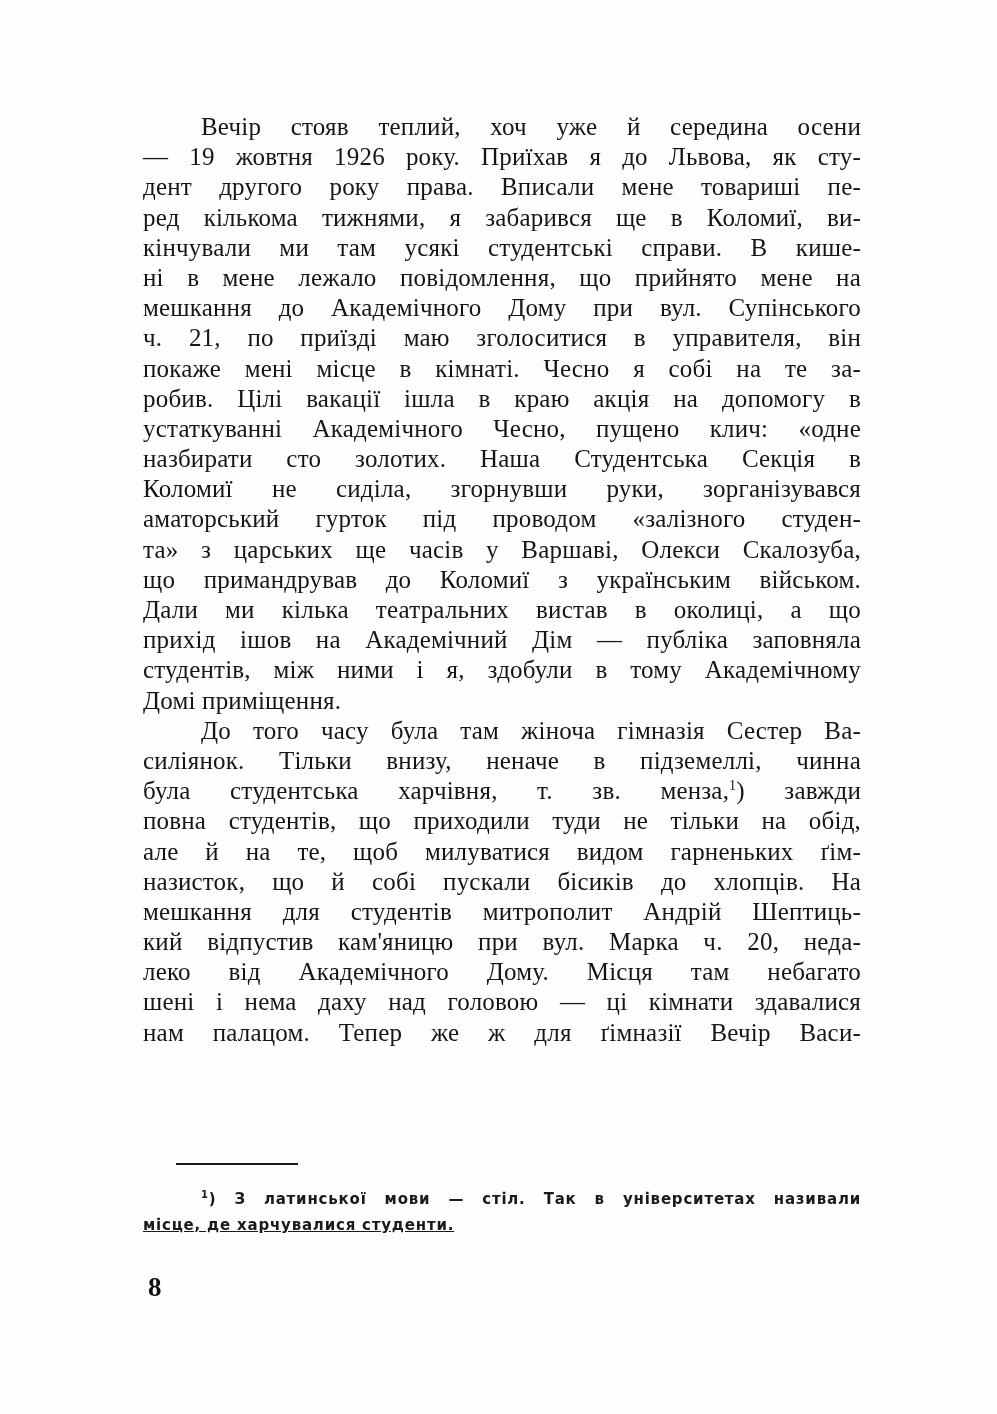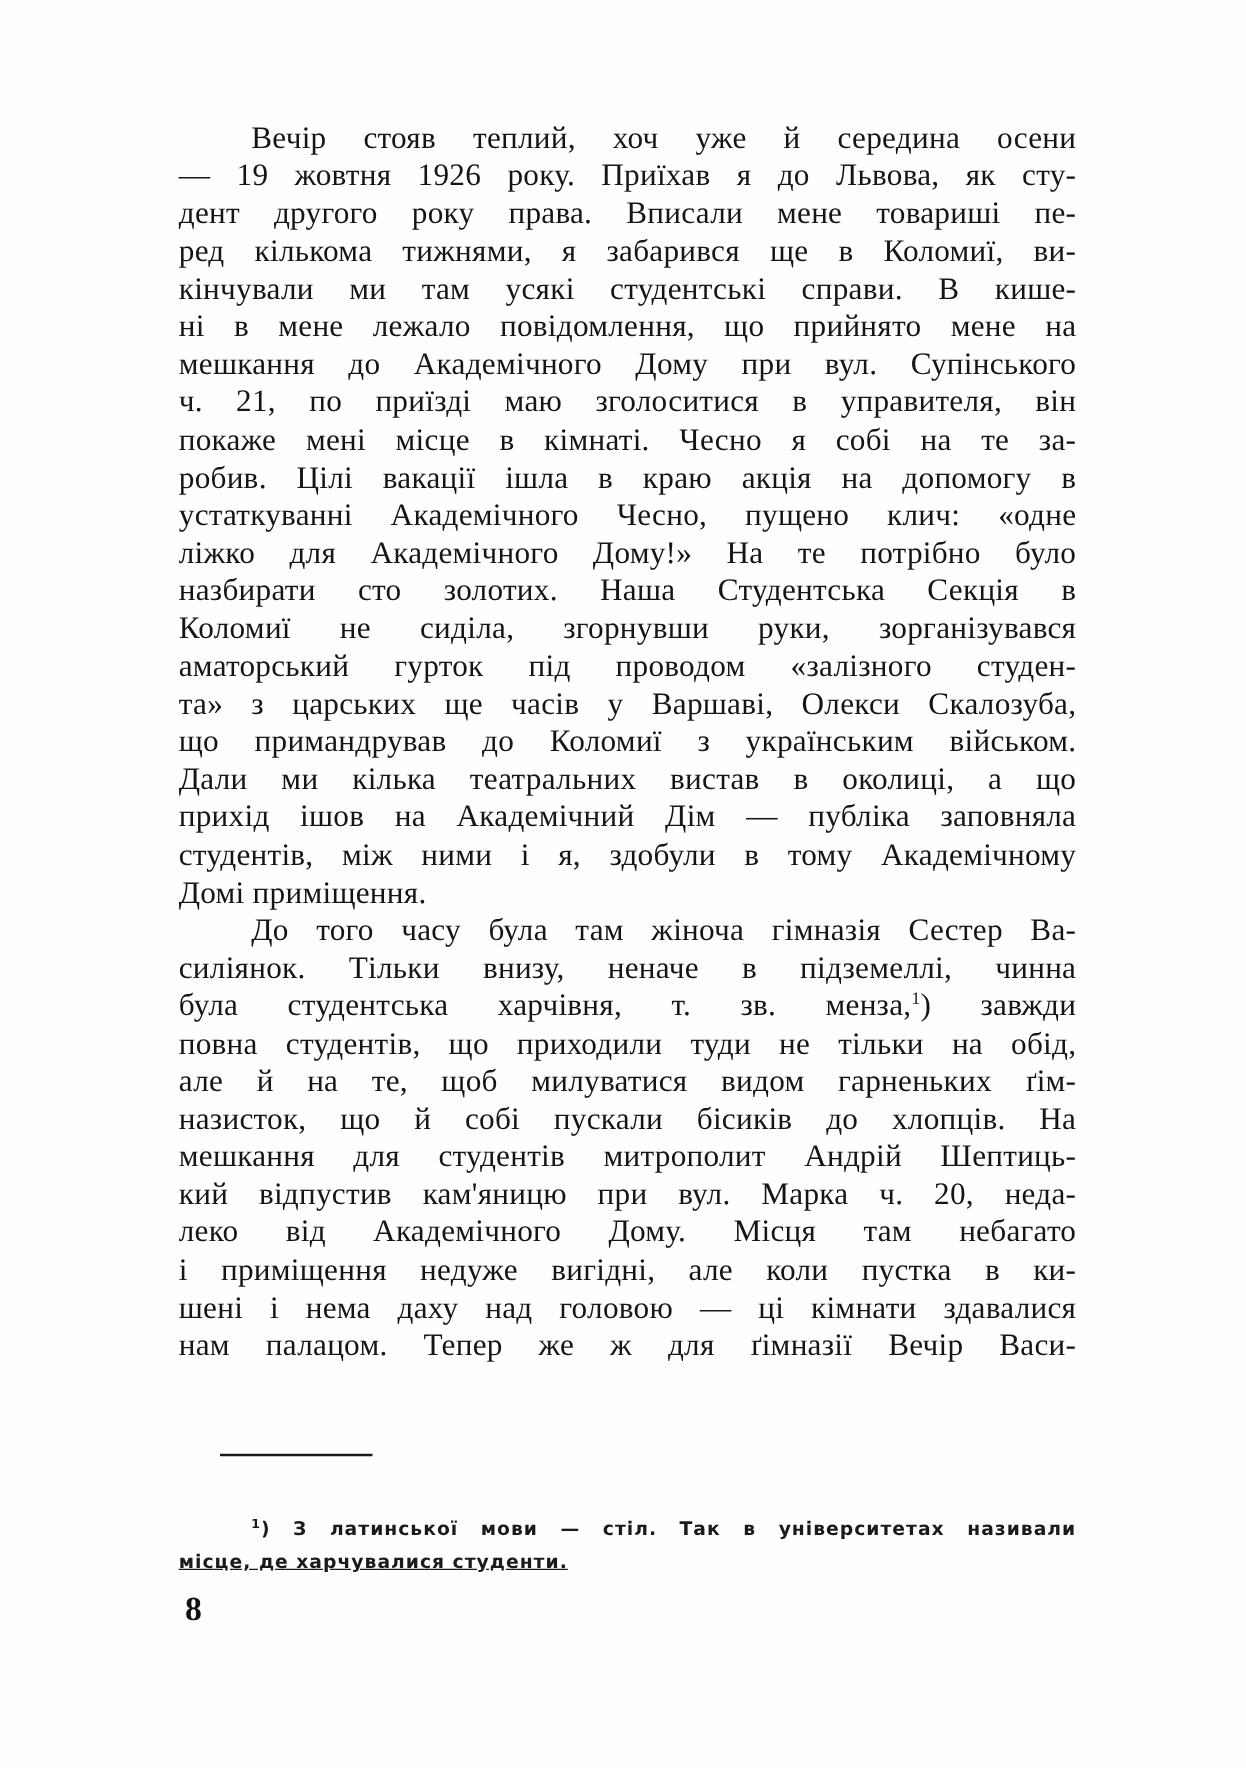--- a/index.html
+++ b/index.html
@@ -16,21 +16,21 @@
     }
     .page {
       position: absolute;
       left: 0; top: 0;
       width: 997px; height: 1414px;
       background: #fefefe;
     }
     .body-text {
       position: absolute;
       left: 143px;
-      top: 96px;
+      top: 112px;
       width: 718px;
       font-family: "Liberation Serif", serif;
       font-size: 25px;
       line-height: 30.2px;
       color: #151515;
       letter-spacing: 0.2px;
     }
     .line {
       display: block;
       white-space: nowrap;
@@ -61,21 +61,20 @@
       position: absolute;
       left: 143px;
       top: 1186px;
       width: 718px;
       font-family: "DejaVu Sans", sans-serif;
       font-weight: bold;
       font-size: 15px;
       line-height: 26px;
       color: #1a1a1a;
       letter-spacing: 0.8px;
-      margin-top: 24px;
     }
     .footnote .fline {
       display: block;
       white-space: nowrap;
       text-align: justify;
       text-align-last: justify;
     }
     .footnote .fline.indent { padding-left: 58px; }
     .footnote .fline.last { text-align-last: left; text-decoration: underline; }
     .footnote sup {
@@ -104,41 +103,39 @@
     <span class="line">— 19 жовтня 1926 року. Приїхав я до Львова, як сту-</span>
     <span class="line">дент другого року права. Вписали мене товариші пе-</span>
     <span class="line">ред кількома тижнями, я забарився ще в Коломиї, ви-</span>
     <span class="line">кінчували ми там усякі студентські справи. В кише-</span>
     <span class="line">ні в мене лежало повідомлення, що прийнято мене на</span>
     <span class="line">мешкання до Академічного Дому при вул. Супінського</span>
     <span class="line">ч. 21, по приїзді маю зголоситися в управителя, він</span>
     <span class="line">покаже мені місце в кімнаті. Чесно я собі на те за-</span>
     <span class="line">робив. Цілі вакації ішла в краю акція на допомогу в</span>
     <span class="line">устаткуванні Академічного Чесно, пущено клич: «одне</span>
-    <span class="line">ліжко для Академічного Дому!» На те потрібно було</span>
     <span class="line">назбирати сто золотих. Наша Студентська Секція в</span>
     <span class="line">Коломиї не сиділа, згорнувши руки, зорганізувався</span>
     <span class="line">аматорський гурток під проводом «залізного студен-</span>
     <span class="line">та» з царських ще часів у Варшаві, Олекси Скалозуба,</span>
     <span class="line">що примандрував до Коломиї з українським військом.</span>
     <span class="line">Дали ми кілька театральних вистав в околиці, а що</span>
     <span class="line">прихід ішов на Академічний Дім — публіка заповняла</span>
     <span class="line">студентів, між ними і я, здобули в тому Академічному</span>
     <span class="line last">Домі приміщення.</span>
 
     <span class="line indent">До того часу була там жіноча гімназія Сестер Ва-</span>
     <span class="line">силіянок. Тільки внизу, неначе в підземеллі, чинна</span>
     <span class="line"><span>була студентська харчівня, т. зв. менза,</span><sup class="fn-ref">1</sup><span>) завжди</span></span>
     <span class="line">повна студентів, що приходили туди не тільки на обід,</span>
     <span class="line">але й на те, щоб милуватися видом гарненьких ґім-</span>
     <span class="line">назисток, що й собі пускали бісиків до хлопців. На</span>
     <span class="line">мешкання для студентів митрополит Андрій Шептиць-</span>
     <span class="line">кий відпустив кам'яницю при вул. Марка ч. 20, неда-</span>
     <span class="line">леко від Академічного Дому. Місця там небагато</span>
-    <span class="line">і приміщення недуже вигідні, але коли пустка в ки-</span>
     <span class="line">шені і нема даху над головою — ці кімнати здавалися</span>
     <span class="line">нам палацом. Тепер же ж для ґімназії Вечір Васи-</span>
   </div>
 
   <div class="footnote-rule"></div>
 
   <div class="footnote">
     <span class="fline indent"><sup>1</sup><span>)</span><span> З латинської мови — стіл. Так в університетах називали</span></span>
     <span class="fline last">місце, де харчувалися студенти.</span>
   </div>

